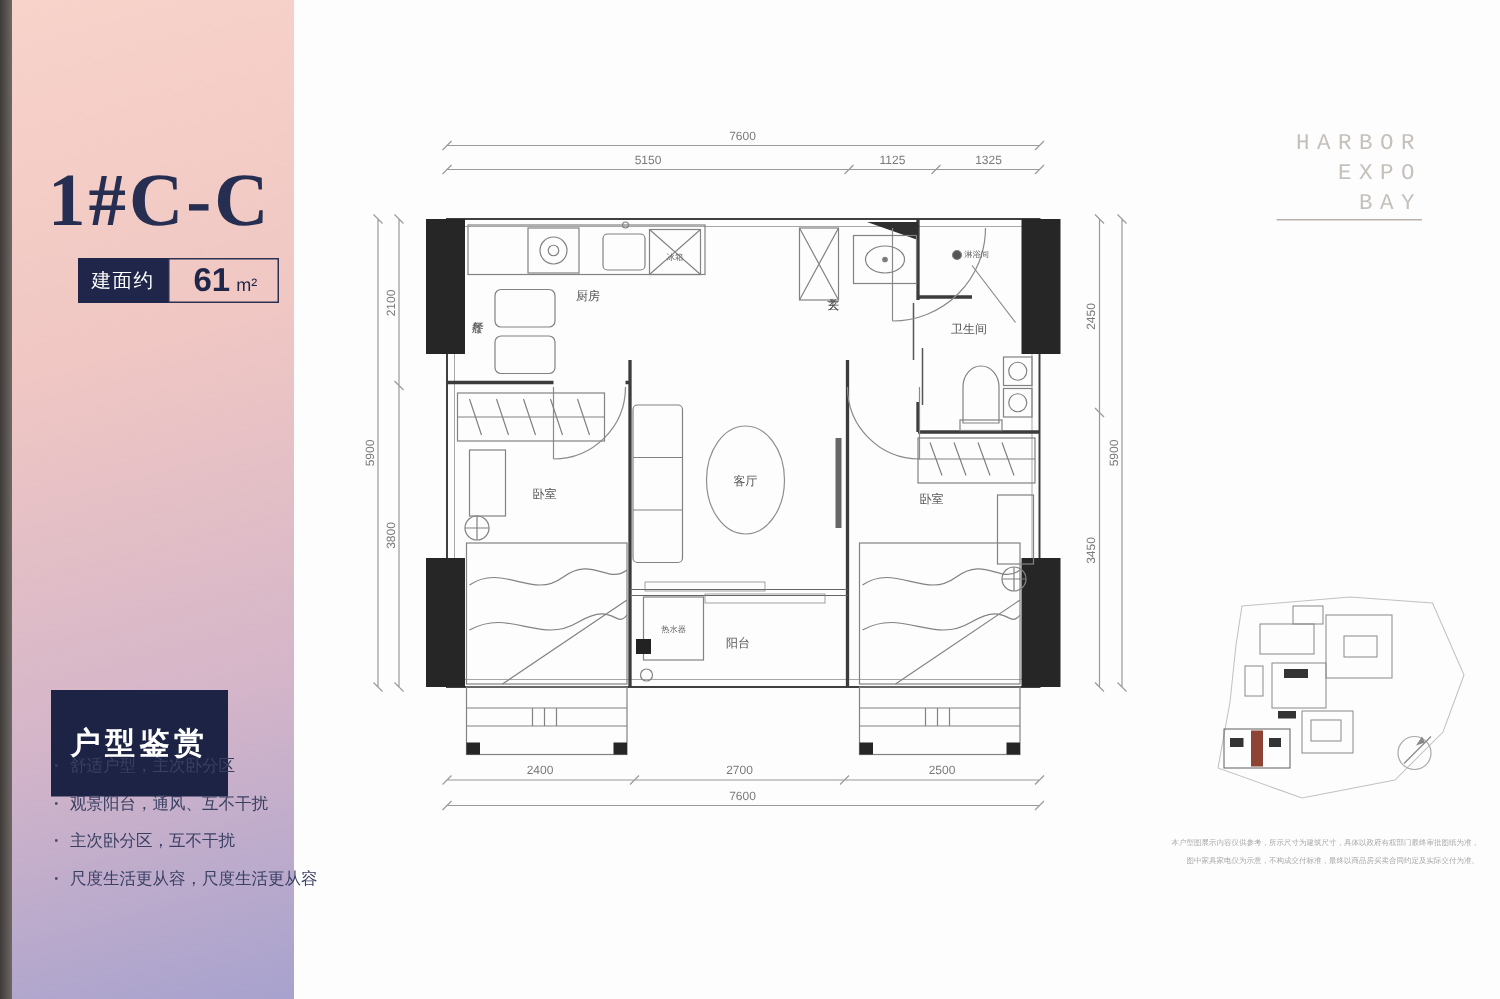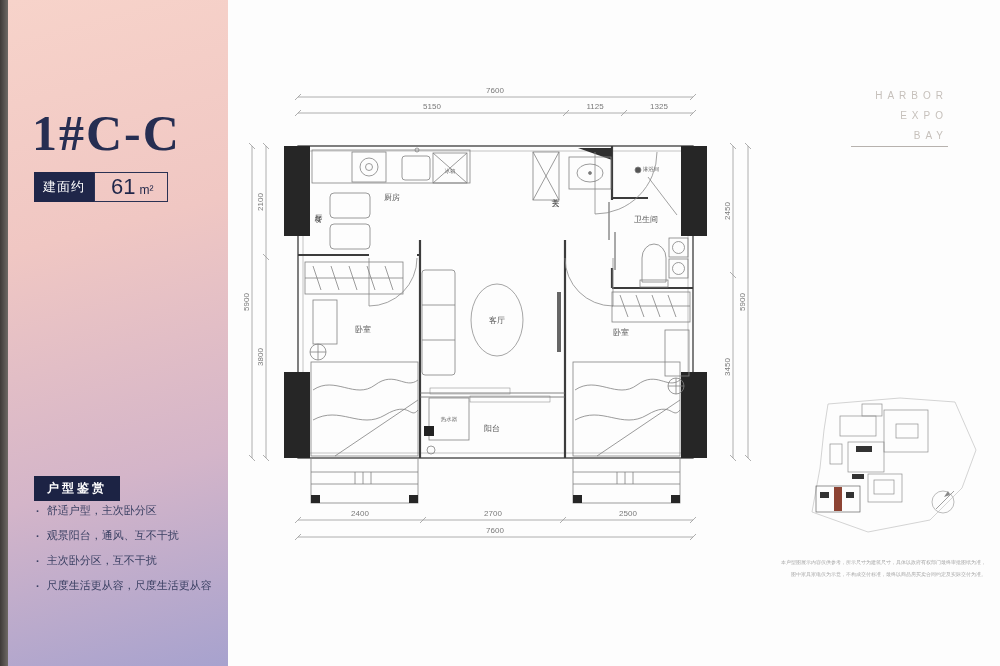--- a/index.html
+++ b/index.html
@@ -5,54 +5,54 @@
   html,body{margin:0;padding:0;}
   body{
     width:1000px;height:666px;position:relative;overflow:hidden;
     background:#fdfdfd;font-family:"Liberation Sans",sans-serif;
   }
   .edge-strip{
     position:absolute;left:0;top:0;width:8px;height:666px;
     background:linear-gradient(90deg,#3e3a38,#6e6965);
   }
   .sidebar{
-    position:absolute;left:8px;top:0;width:220px;height:666px;
+    position:absolute;left:8px;top:0;width:188px;height:666px;
     background:linear-gradient(165deg,#f7d3ca 0%,#f0c7c3 35%,#d4b5c9 70%,#a7a2ce 100%);
   }
   .side-title{
     position:absolute;left:24px;top:104px;margin:0;
     font-family:"Liberation Serif",serif;font-weight:bold;
     font-size:50px;color:#262e52;letter-spacing:2px;
   }
   .badge{position:absolute;left:26px;top:172px;display:flex;align-items:stretch;}
   .badge-label{
     background:#1f2649;color:#ffffff;font-size:13px;
-    display:flex;align-items:center;padding:0 9px;letter-spacing:1px;
+    display:flex;align-items:center;padding:0 9px;letter-spacing:1px;margin-left:18px;
   }
   .badge-value{
     border:1px solid #2a3153;color:#1f2649;display:flex;align-items:baseline;
     padding:2px 14px 2px 16px;
   }
-  .badge-num{font-size:22px;font-weight:normal;line-height:24px;}
+  .badge-num{font-size:22px;font-weight:bold;line-height:24px;}
   .badge-unit{font-size:12px;margin-left:4px;}
   .section-box{
     position:absolute;left:26px;top:460px;background:#1c2344;color:#fff;
-    font-size:12px;font-weight:bold;letter-spacing:3px;padding:4px 13px;margin-top:16px;
+    font-size:20px;font-weight:bold;letter-spacing:3px;padding:22px 13px;
   }
   .bullet-list{
     position:absolute;left:28px;top:503px;margin:0;padding:0;list-style:none;
   }
   .bullet-list li{
     display:flex;gap:7px;margin-bottom:10px;font-size:11px;color:#3b4063;
     white-space:nowrap;align-items:center;
   }
   .bullet-dot{font-weight:bold;color:#3b4063;}
   .brand{
     position:absolute;right:52px;top:86px;text-align:right;
-    color:#c6c0bb;font-size:10px;letter-spacing:5px;line-height:20px;
+    color:#c6c0bb;font-size:15px;letter-spacing:5px;line-height:20px;font-family:Liberation Mono, monospace;
   }
   .brand-rule{
     position:absolute;right:52px;top:146px;width:97px;height:0;
     border-top:1px solid #b7b2ae;
   }
   .disclaimer{
     position:absolute;right:14px;top:556px;text-align:right;
     font-size:5px;line-height:12px;color:#a9a9a9;white-space:nowrap;
   }
   svg.plan{position:absolute;left:0;top:0;}

